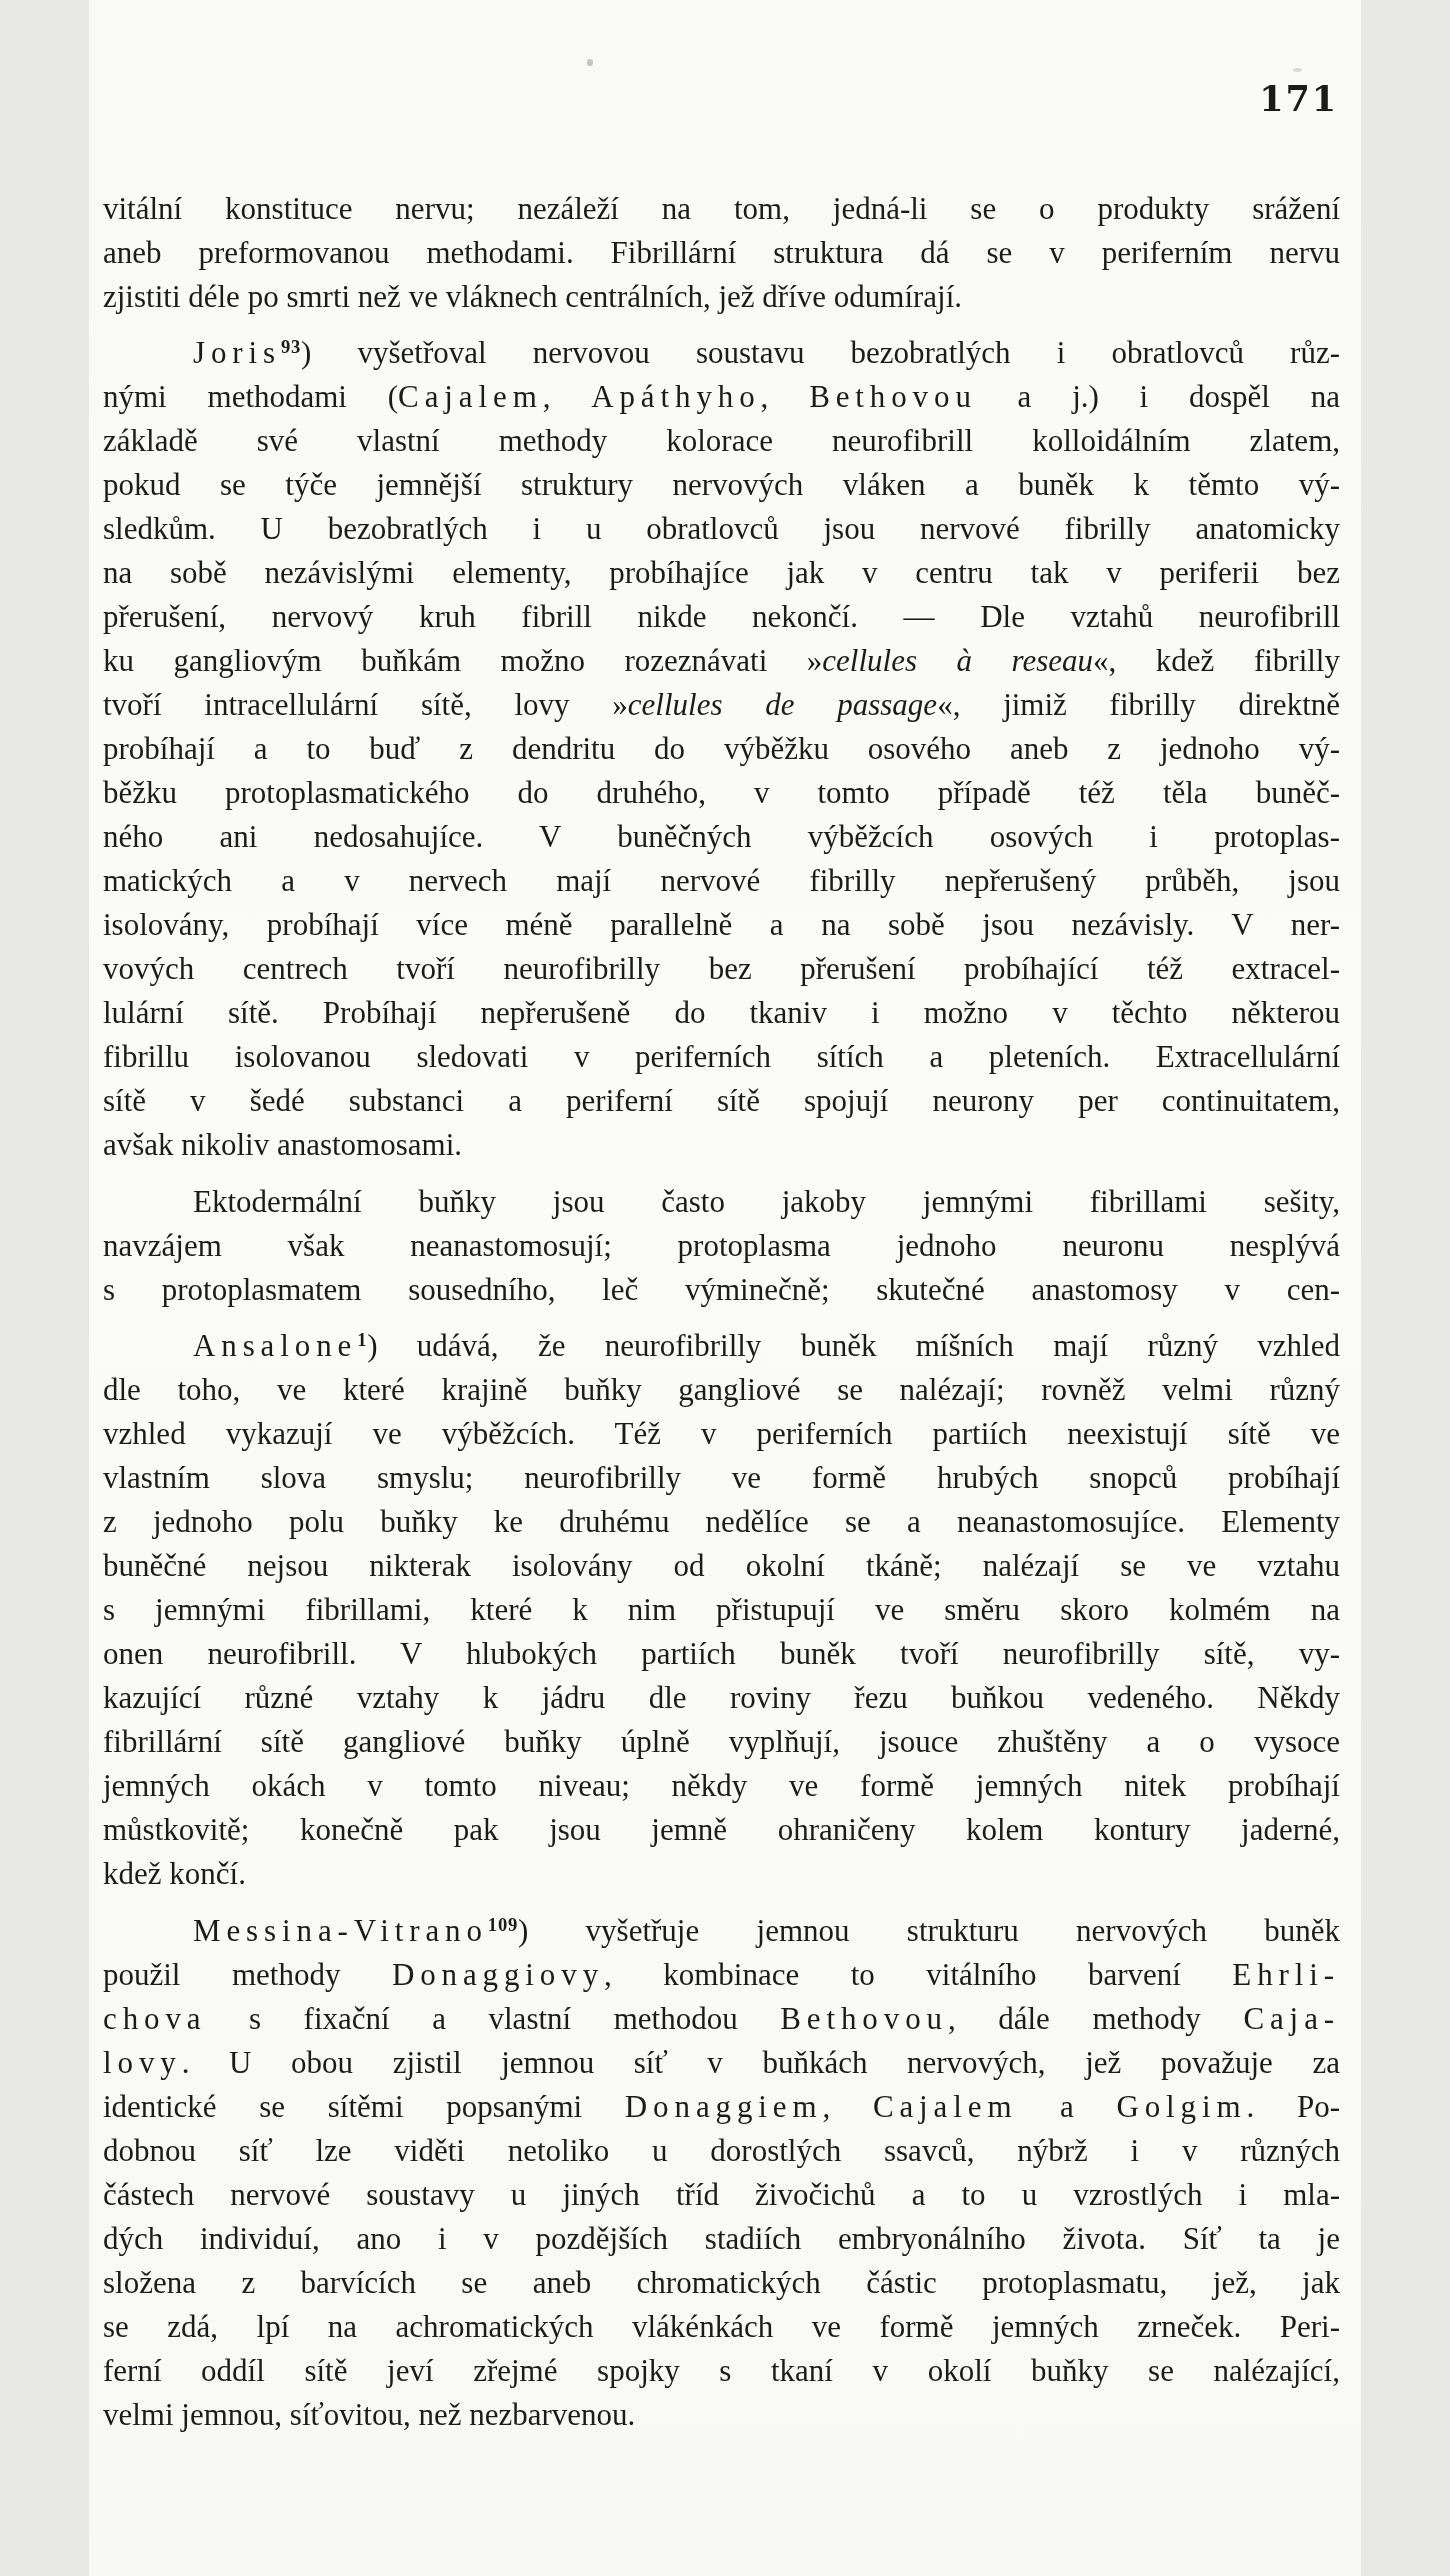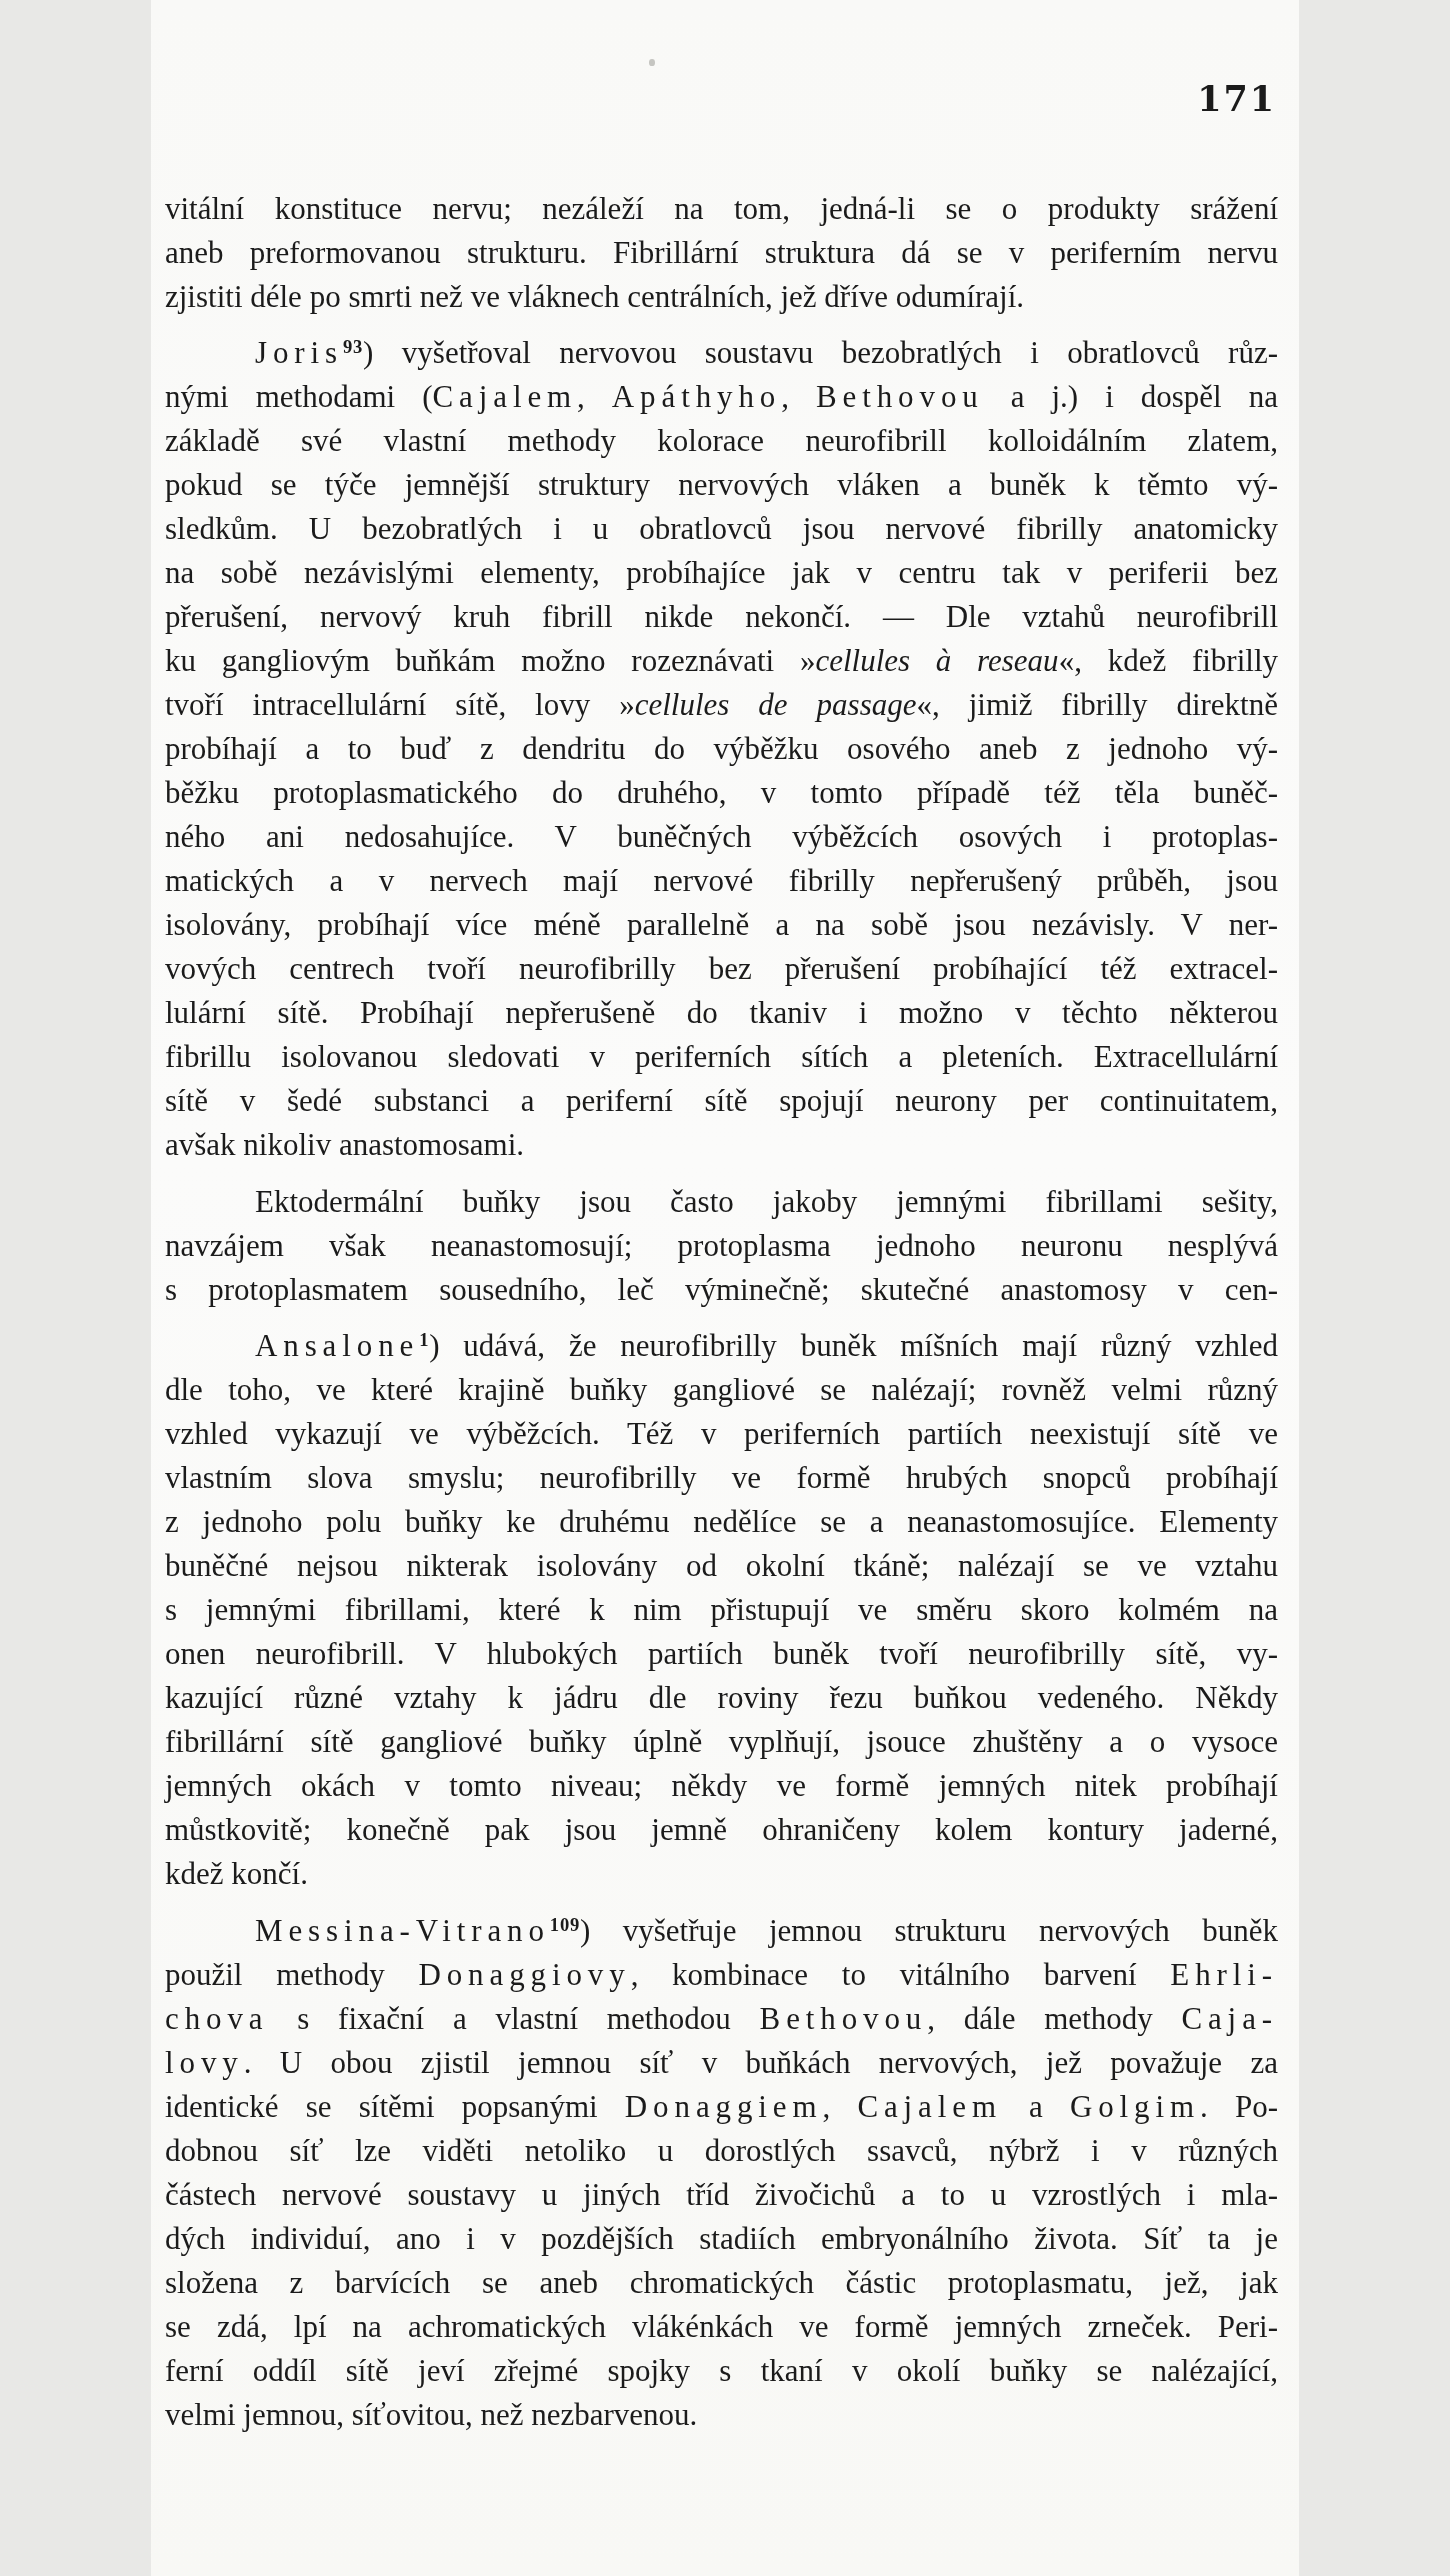--- a/index.html
+++ b/index.html
@@ -3,21 +3,21 @@
 <meta charset="utf-8">
 <title>171</title>
 <style>
   html, body {
     margin: 0;
     padding: 0;
     background: #e8e8e6;
   }
   .page {
     position: relative;
-    width: 1148px;
+    width: 1272px;
     height: 2576px;
     margin: 0 auto;
     background: linear-gradient(180deg, #f9f9f7 0%, #fbfbfa 45%, #f8f8f5 100%);
     color: #1b1b1b;
     font-family: "DejaVu Serif", "Liberation Serif", serif;
     overflow: hidden;
   }
   .page-number {
     position: absolute;
     top: 78px;
@@ -66,21 +66,21 @@
 </head>
 <body>
 
 <div class="page" style="color: rgb(27, 27, 27);">
   <div class="page-number">171</div>
   <div class="speck s1"></div>
   <div class="speck s2"></div>
   <div class="text-block">
       <div class="para">
         <div class="line"><span class="run-n">vitální konstituce nervu; nezáleží na tom, jedná-li se o produkty srážení</span></div>
-        <div class="line"><span class="run-n">aneb preformovanou strukturu. Fibrillární struktura dá se v periferním nervu</span></div>
+        <div class="line"><span class="run-n">aneb preformovanou methodami. Fibrillární struktura dá se v periferním nervu</span></div>
         <div class="line last"><span class="run-n">zjistiti déle po smrti než ve vláknech centrálních, jež dříve odumírají.</span></div>
       </div>
       <div class="para">
         <div class="line first"><span class="run-sp">Joris</span><span class="run-sup">93</span><span class="run-n">) vyšetřoval nervovou soustavu bezobratlých i obratlovců růz-</span></div>
         <div class="line"><span class="run-n">nými methodami (</span><span class="run-sp">Cajalem</span><span class="run-n">, </span><span class="run-sp">Apáthyho</span><span class="run-n">, </span><span class="run-sp">Bethovou</span><span class="run-n"> a j.) i dospěl na</span></div>
         <div class="line"><span class="run-n">základě své vlastní methody kolorace neurofibrill kolloidálním zlatem,</span></div>
         <div class="line"><span class="run-n">pokud se týče jemnější struktury nervových vláken a buněk k těmto vý-</span></div>
         <div class="line"><span class="run-n">sledkům. U bezobratlých i u obratlovců jsou nervové fibrilly anatomicky</span></div>
         <div class="line"><span class="run-n">na sobě nezávislými elementy, probíhajíce jak v centru tak v periferii bez</span></div>
         <div class="line"><span class="run-n">přerušení, nervový kruh fibrill nikde nekončí. — Dle vztahů neurofibrill</span></div>

